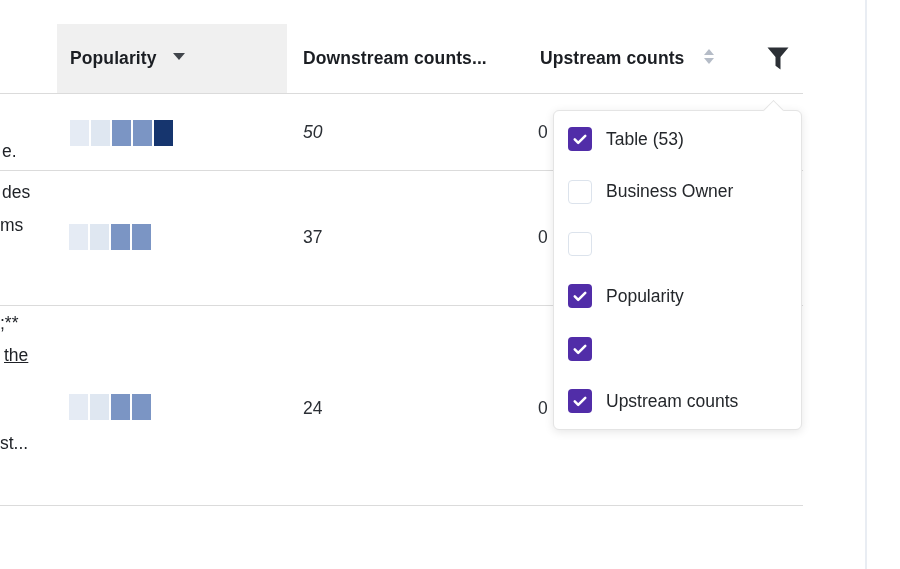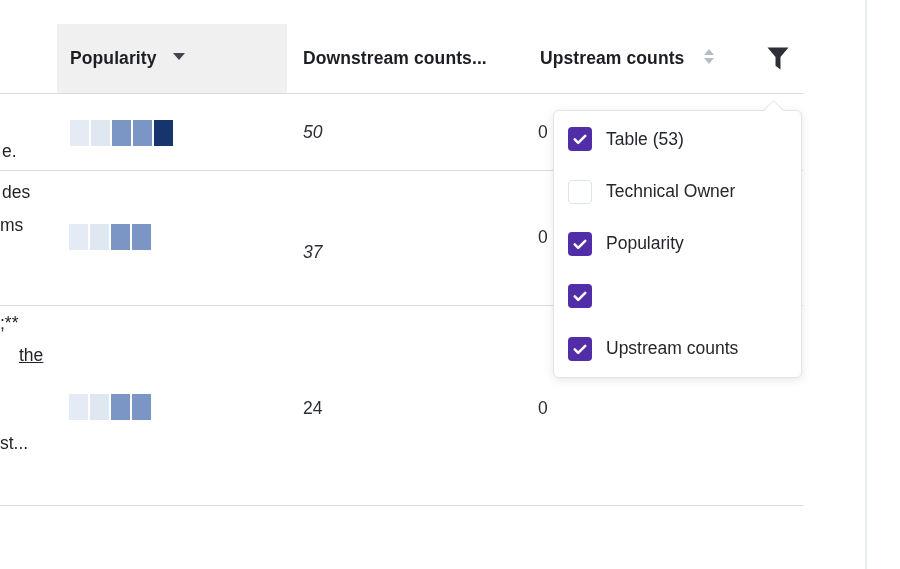--- a/index.html
+++ b/index.html
@@ -77,26 +77,26 @@
     </div>
     <div>
       <div class="abs frag" style="top: 182px; left: 2px;">des</div>
       <div class="abs frag" style="top: 215px; left: 0px;">ms</div>
       <div class="abs bars" style="top: 224px; left: 69px;">
         <div class="bar-cell" style="background: rgb(229, 235, 244);"></div>
         <div class="bar-cell" style="background: rgb(223, 231, 241);"></div>
         <div class="bar-cell" style="background: rgb(123, 149, 196);"></div>
         <div class="bar-cell" style="background: rgb(123, 149, 196);"></div>
       </div>
-      <div class="abs num" style="top: 242px; left: 303px; font-style: italic;">37</div>
+      <div class="abs num" style="top: 227px; left: 303px;">37</div>
       <div class="abs num" style="top: 227px; left: 538px;">0</div>
     </div>
     <div>
       <div class="abs frag" style="top: 313px; left: 0px;">;**</div>
-      <div class="abs frag" style="top: 345px; left: 19px; text-decoration: underline;">the</div>
+      <div class="abs frag" style="top: 345px; left: 4px; text-decoration: underline;">the</div>
       <div class="abs frag" style="top: 433px; left: 0px;">st...</div>
       <div class="abs bars" style="top: 394px; left: 69px;">
         <div class="bar-cell" style="background: rgb(229, 235, 244);"></div>
         <div class="bar-cell" style="background: rgb(223, 231, 241);"></div>
         <div class="bar-cell" style="background: rgb(123, 149, 196);"></div>
         <div class="bar-cell" style="background: rgb(123, 149, 196);"></div>
       </div>
       <div class="abs num" style="top: 398px; left: 303px;">24</div>
       <div class="abs num" style="top: 398px; left: 538px;">0</div>
     </div>
@@ -108,21 +108,24 @@
       <div class="menu-item">
         <div class="cb checked" style="background: rgb(81, 45, 168);">
           <svg width="18" height="18" viewBox="0 0 24 24">
             <path d="M5 12.5l4.6 4.6L19 7.8" stroke="#fff" stroke-width="3.4" fill="none" stroke-linecap="round" stroke-linejoin="round"></path>
           </svg>
         </div>
         <span class="menu-label">Table (53)</span>
       </div>
       <div class="menu-item">
         <div class="cb unchecked"></div>
-        <span class="menu-label">Technical Owner</span>
+        <span class="menu-label">Business Owner</span>
+      </div>
+      <div class="menu-item">
+        <div class="cb unchecked"></div>
       </div>
       <div class="menu-item">
         <div class="cb checked" style="background: rgb(81, 45, 168);">
           <svg width="18" height="18" viewBox="0 0 24 24">
             <path d="M5 12.5l4.6 4.6L19 7.8" stroke="#fff" stroke-width="3.4" fill="none" stroke-linecap="round" stroke-linejoin="round"></path>
           </svg>
         </div>
         <span class="menu-label">Popularity</span>
       </div>
       <div class="menu-item">

